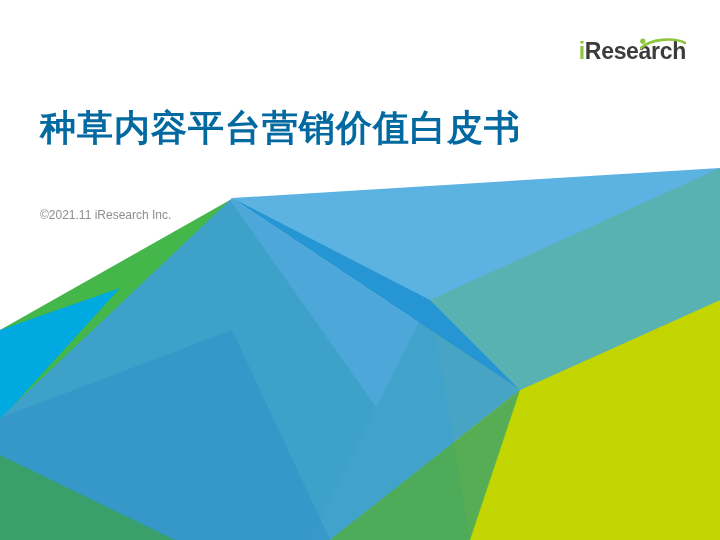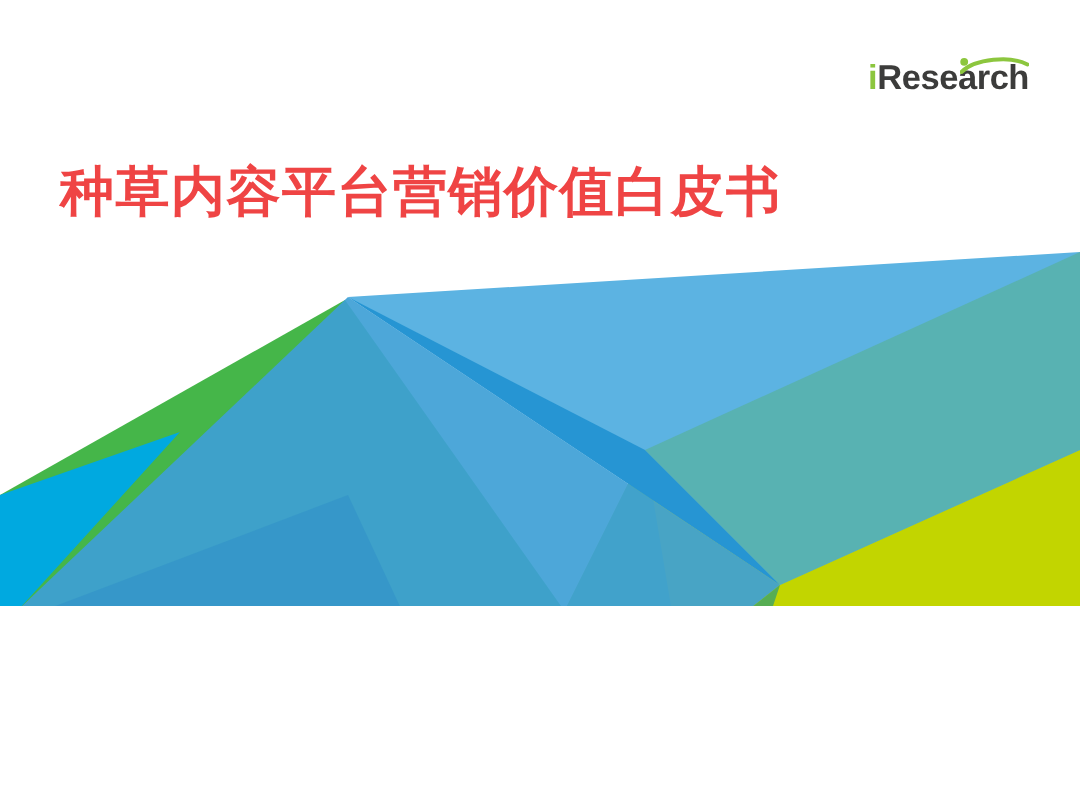--- a/index.html
+++ b/index.html
@@ -9,21 +9,21 @@
   body {
     width: 720px;
     height: 540px;
     background: #ffffff;
     font-family: "Liberation Sans", sans-serif;
     overflow: hidden;
   }
   .slide {
     position: relative;
     width: 720px;
-    height: 404px;
+    height: 540px;
     background: #ffffff;
     overflow: hidden;
   }
   
   .logo {
     position: absolute;
     top: 36px;
     right: 34px;
     width: 120px;
     height: 52px;
@@ -63,21 +63,21 @@
     letter-spacing: 5px;
     white-space: nowrap;
   }
   
   .title {
     position: absolute;
     top: 104px;
     left: 40px;
     font-size: 36px;
     font-weight: bold;
-    color: #ef4444;
+    color: #0369a1;
     letter-spacing: 1px;
     white-space: nowrap;
   }
   .copyright {
     position: absolute;
     top: 208px;
     left: 40px;
     font-size: 12px;
     color: #8e8e8e;
     white-space: nowrap;
@@ -126,14 +126,15 @@
     <div class="logo-main">
       <span class="i">i</span><span>Research</span>
     </div>
     <svg class="logo-swoosh" viewBox="0 0 46 12">
       <path d="M1,10 C10,1 34,-1 45,5" stroke="#8cc63e" stroke-width="2.6" fill="none" stroke-linecap="round"></path>
       <circle cx="2.8" cy="3.2" r="2.6" fill="#8cc63e"></circle>
     </svg>
   </div>
 
   <div class="title">种草内容平台营销价值白皮书</div>
+  <div class="copyright">©2021.11 iResearch Inc.</div>
 
 </div>
 
 </body></html>

